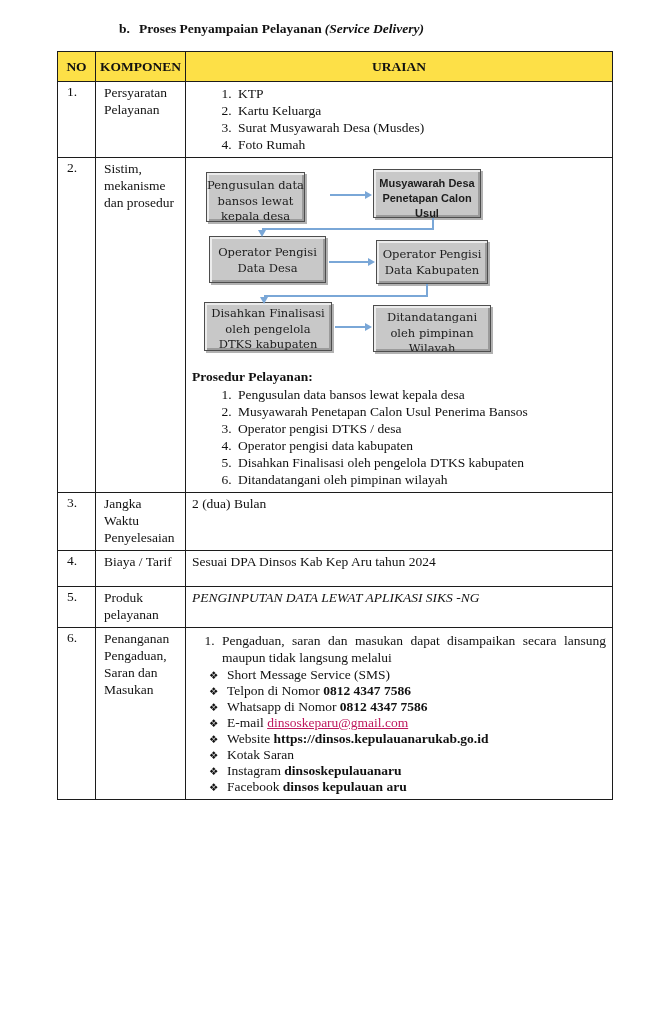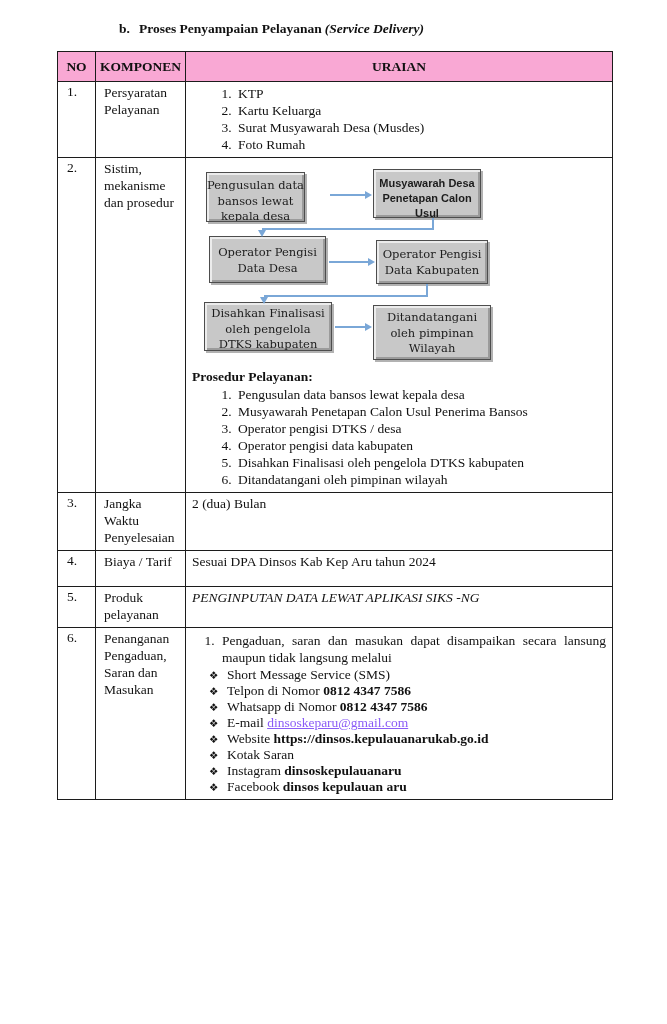--- a/index.html
+++ b/index.html
@@ -16,21 +16,21 @@
   .doc-title .num { display:inline-block; width:21px; }
   .doc-subtitle { margin:21px 0 0 119px; font-weight:700; font-size:13.5px; }
   .doc-subtitle .num { display:inline-block; width:20px; }
   .doc-subtitle em { font-style:italic; margin-left:3px; }
 
   
   table.main { margin:14px 0 0 57px; width:555px; border-collapse:collapse; table-layout:fixed; }
   col.c-no { width:38px; } col.c-komp { width:90px; } col.c-ur { width:427px; }
   th, td { border:1px solid #1c1c1c; vertical-align:top; }
   thead th {
-    background:#f9a8d4; height:30px; vertical-align:middle;
+    background:#fde047; height:30px; vertical-align:middle;
     font-weight:700; font-size:13.5px; text-align:center;
   }
   td { padding:2px 6px 4px; }
   td.no-cell { padding-left:9px; }
   td.komp-cell { padding-left:8px; line-height:17px; }
   td.ur-cell { line-height:17px; }
 
   ol.numlist { list-style:decimal; margin:1px 0 0; padding-left:43px; }
   ol.numlist li { line-height:17px; padding-left:3px; }
 
@@ -47,21 +47,21 @@
     box-shadow: inset 2px 2px 0 #ececec, inset -2px -2px 0 #9b9b9b, 2px 2px 0 #b2b2b2;
     overflow:hidden; text-align:center; padding-top:5px;
     font-family:"DejaVu Serif", serif; font-size:11.5px; line-height:15.5px; color:#1c1c1c;
   }
   .fbox.sans { font-family:"Liberation Sans", sans-serif; font-weight:700; font-size:11px; line-height:15px; padding-top:6px; }
   .fb1 { left:14px;  top:8px;   width:99px; height:50px; }
   .fb2 { left:181px; top:5px;   width:108px; height:49px; }
   .fb3 { left:17px;  top:72px;  width:117px; height:47px; padding-top:8px; }
   .fb4 { left:184px; top:76px;  width:112px; height:44px; padding-top:6px; }
   .fb5 { left:12px;  top:138px; width:128px; height:49px; padding-top:3px; }
-  .fb6 { left:181px; top:141px; width:118px; height:55px; padding-top:4px; }
+  .fb6 { left:181px; top:141px; width:118px; height:47px; padding-top:4px; }
 
   .harrow { position:absolute; height:0; border-top:2px solid #7aa7d7; }
   .harrow::after {
     content:""; position:absolute; right:-2px; top:-5px; width:0; height:0;
     border-left:7px solid #7aa7d7; border-top:4px solid transparent; border-bottom:4px solid transparent;
   }
   .ha1 { left:138px; top:30px;  width:40px; }
   .ha2 { left:137px; top:97px;  width:44px; }
   .ha3 { left:143px; top:162px; width:35px; }
 
@@ -75,21 +75,21 @@
 
   .prosedur-head { font-weight:700; margin-top:6px; }
 
   
   ol.intro { list-style:decimal; margin-top:2px; padding-left:26px; }
   ol.intro li { line-height:17px; padding-left:4px; text-align:justify; }
   ul.contacts { list-style:none; margin:1px 0 0; padding-left:17px; }
   ul.contacts li { line-height:16px; }
   .diamond { display:inline-block; width:18px; font-family:"DejaVu Sans", sans-serif; font-size:10.5px; }
   .bold-part { font-weight:700; }
-  a.link { color:#8b5cf6; text-decoration:underline; cursor:pointer; }
+  a.link { color:#be185d; text-decoration:underline; cursor:pointer; }
 </style>
 </head>
 <body>
 
 <div class="page">
 
 
   <div class="doc-subtitle">
     <span class="num">b.</span><span>Proses Penyampaian Pelayanan</span><em>(Service Delivery)</em>
   </div>

